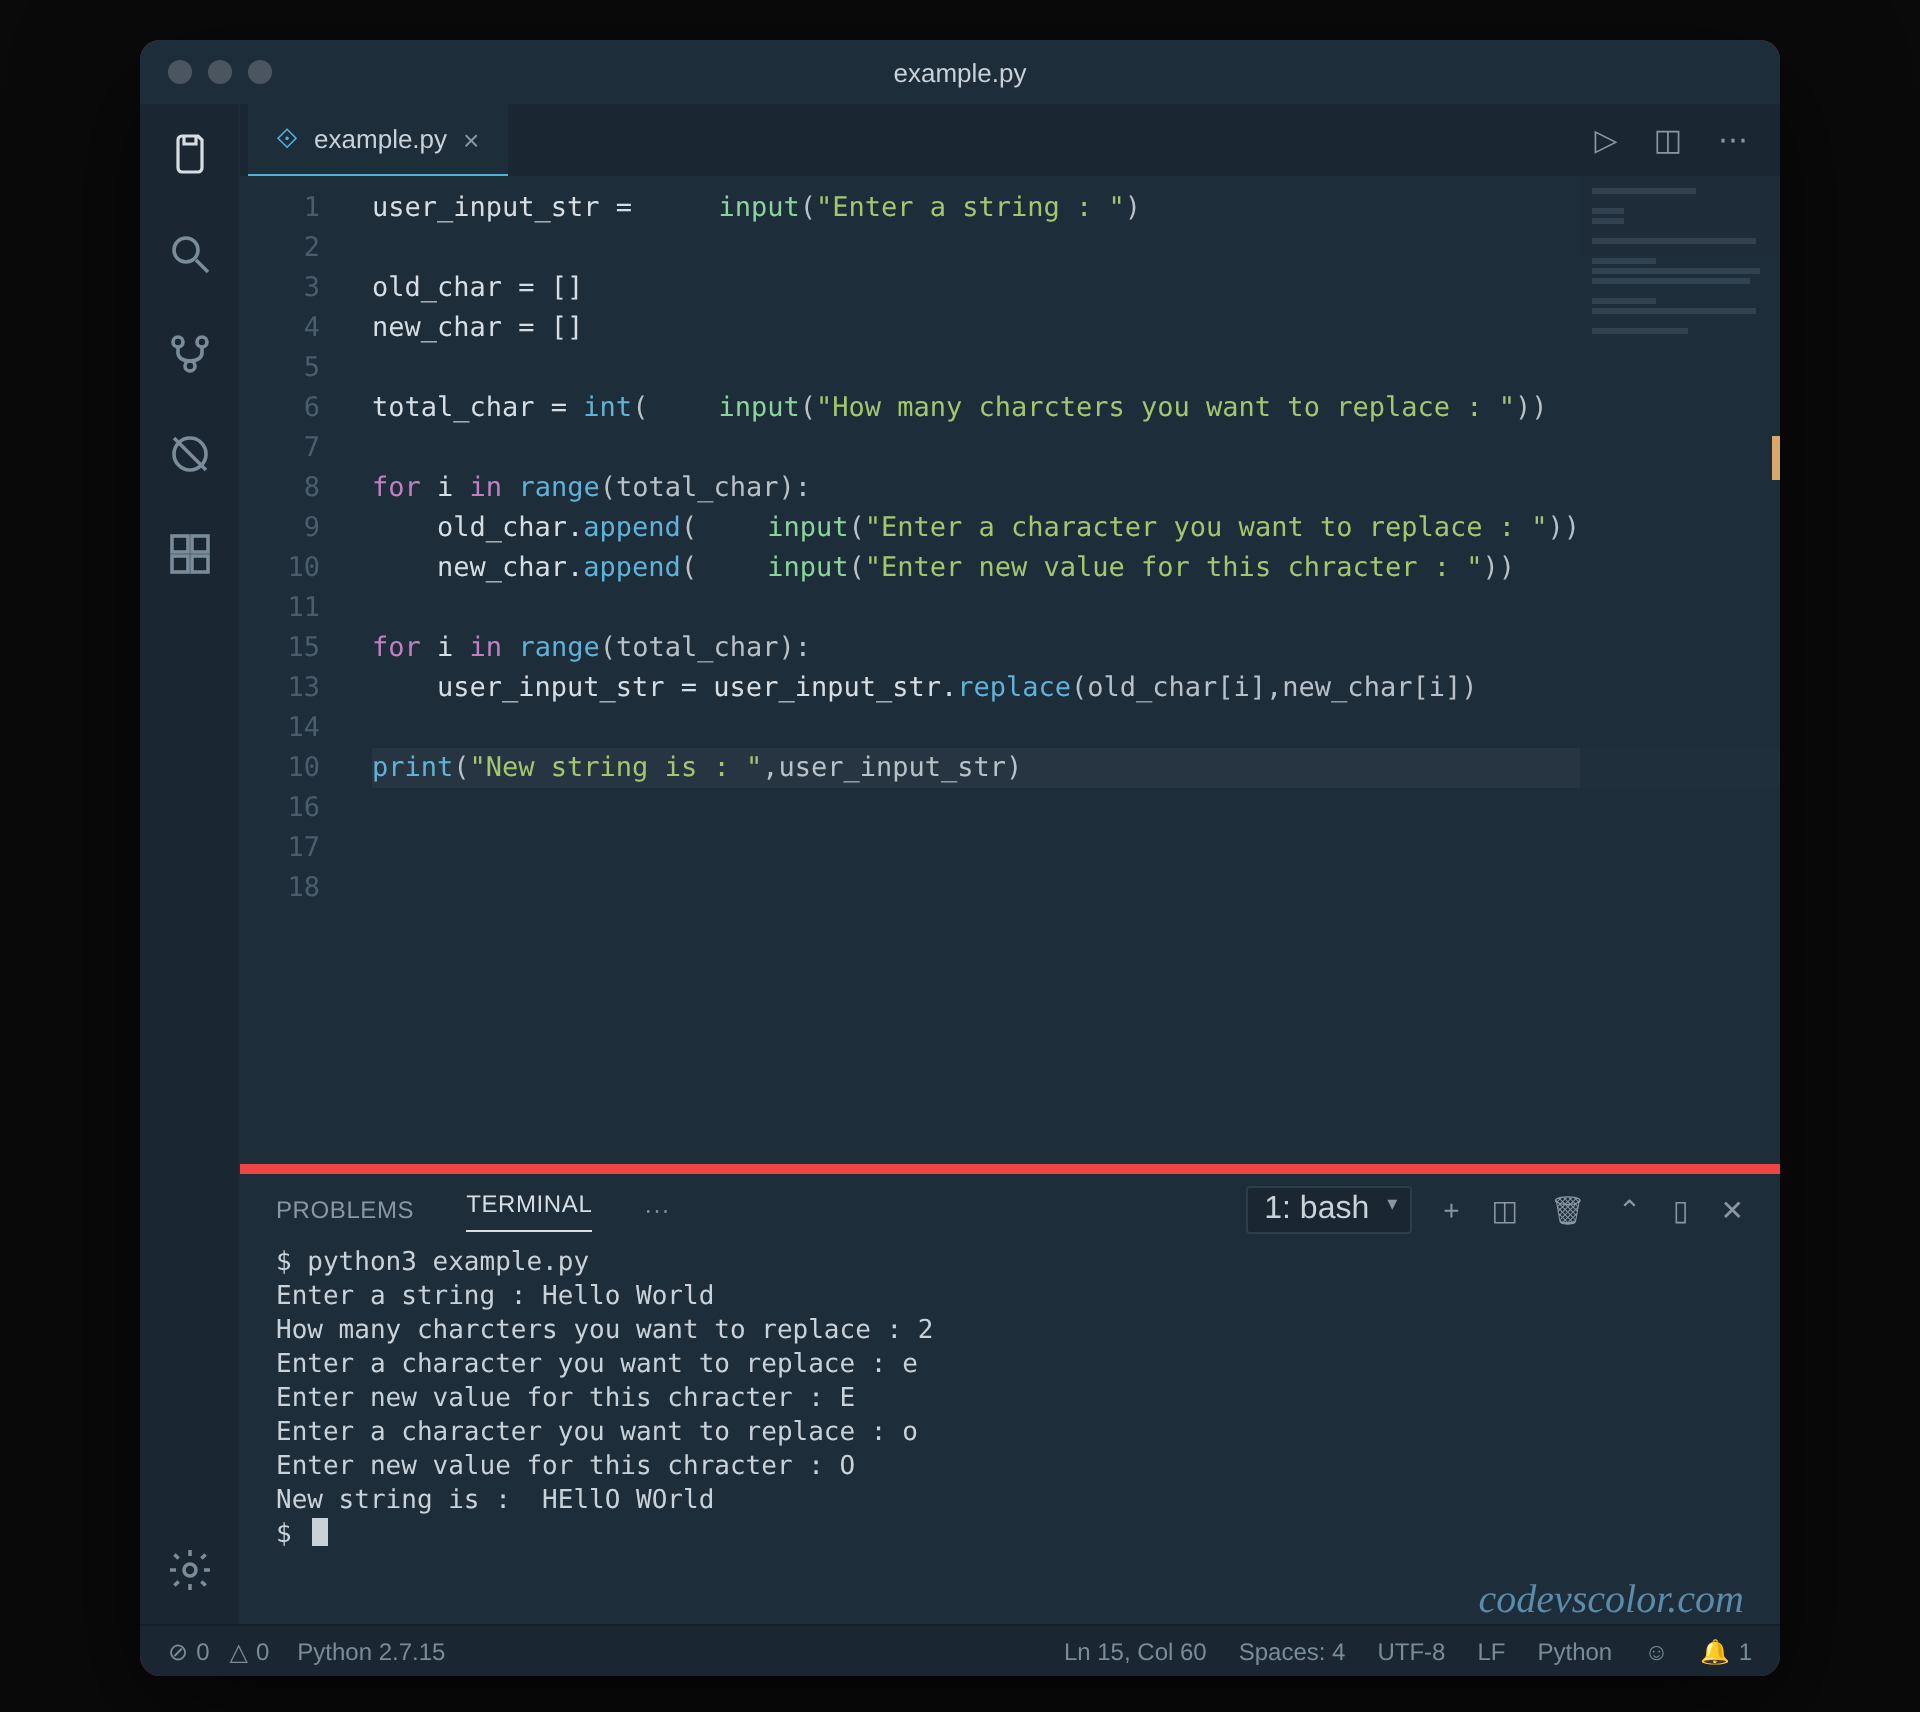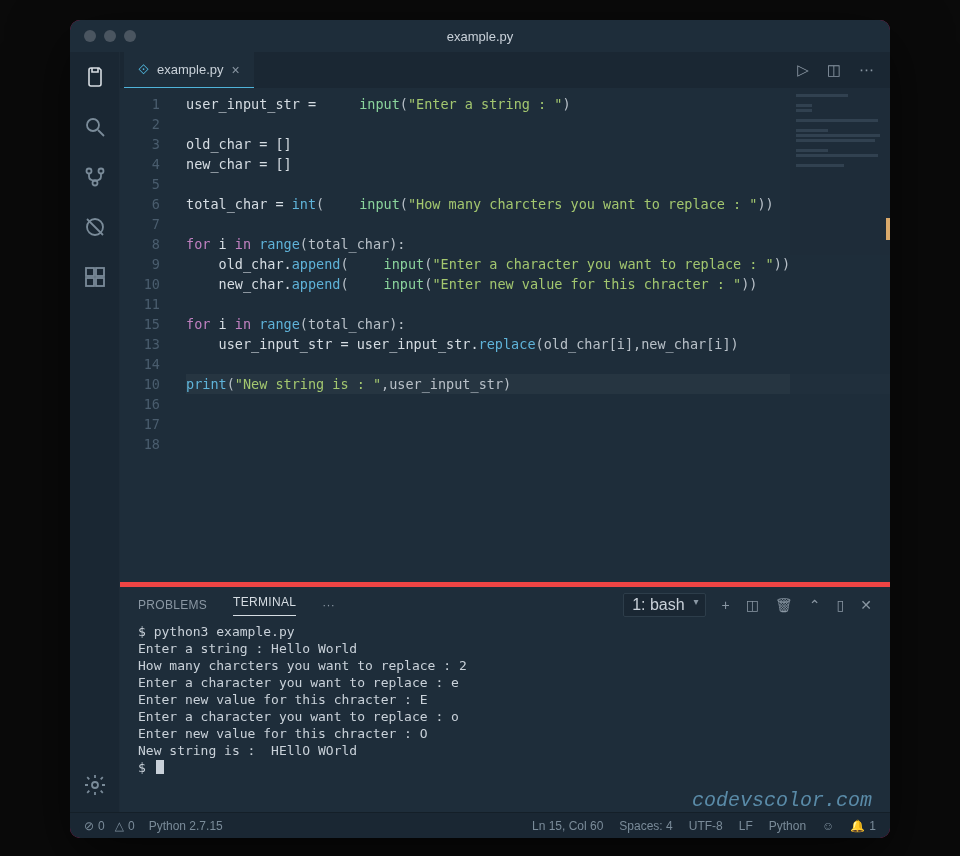--- a/index.html
+++ b/index.html
@@ -117,21 +117,21 @@
     font-family:"Menlo","Consolas",monospace; font-size:13px; line-height:17px;
     color:#c9d1d9; white-space:pre-wrap;
   }
   .term-line { height:17px; }
   .term-cursor { display:inline-block; width:8px; height:14px; background:#c9d1d9; vertical-align:-2px; margin-left:2px;}
   .watermark {
     position: relative;
     text-align: right;
     padding-right: 18px;
     color: #5a8ba8;
-    font-family: Liberation Mono, monospace;
+    font-family: Liberation Serif, serif;
     font-size: 20px;
     margin-top: -26px;
     pointer-events:none;
     font-style: italic;
   }
   .status-bar {
     height: 26px; background:#1a2733;
     display:flex; align-items:center; color:#7a8b99; font-size:12px;
     padding: 0 14px; gap:14px;
     border-top: 1px solid rgba(0,0,0,0.2);

